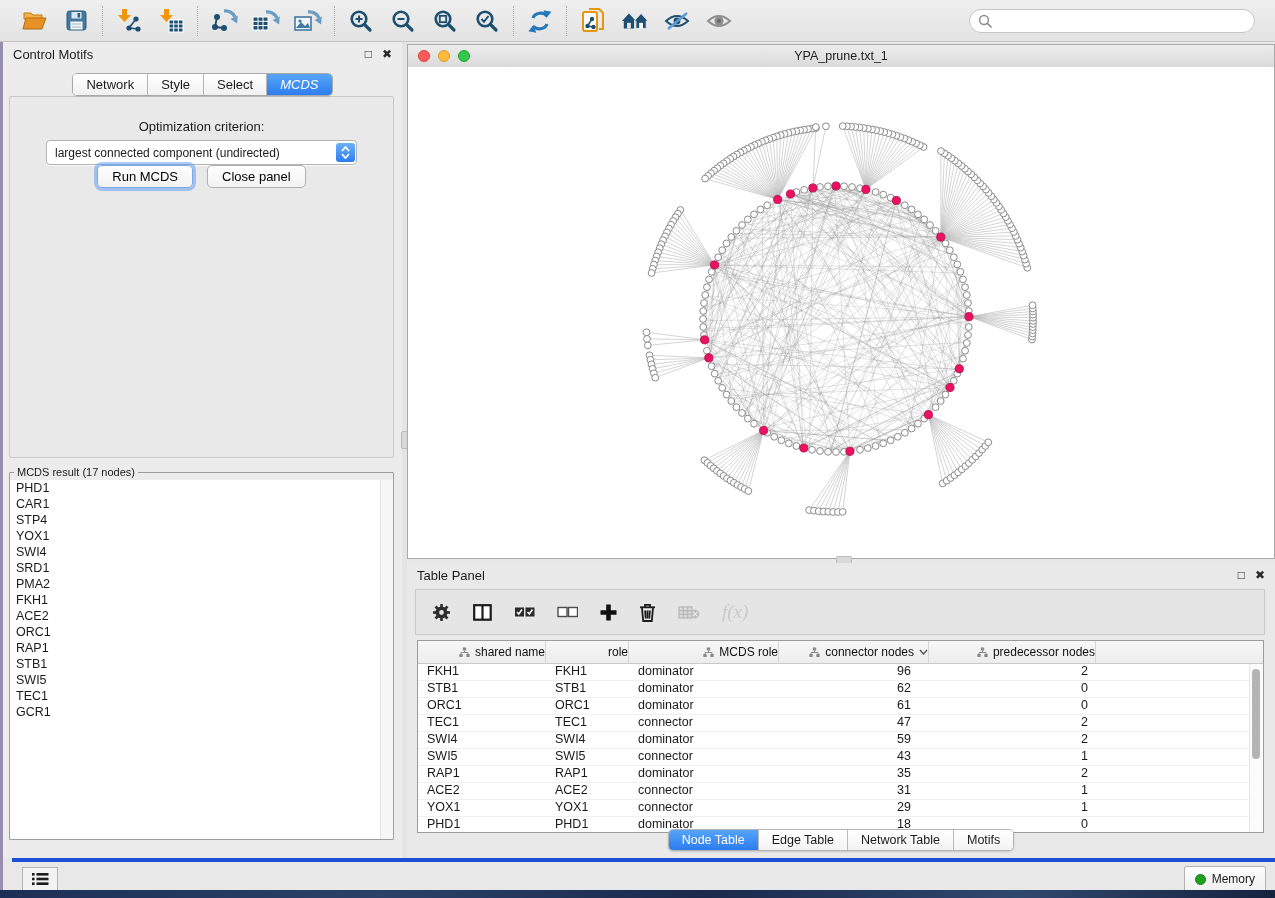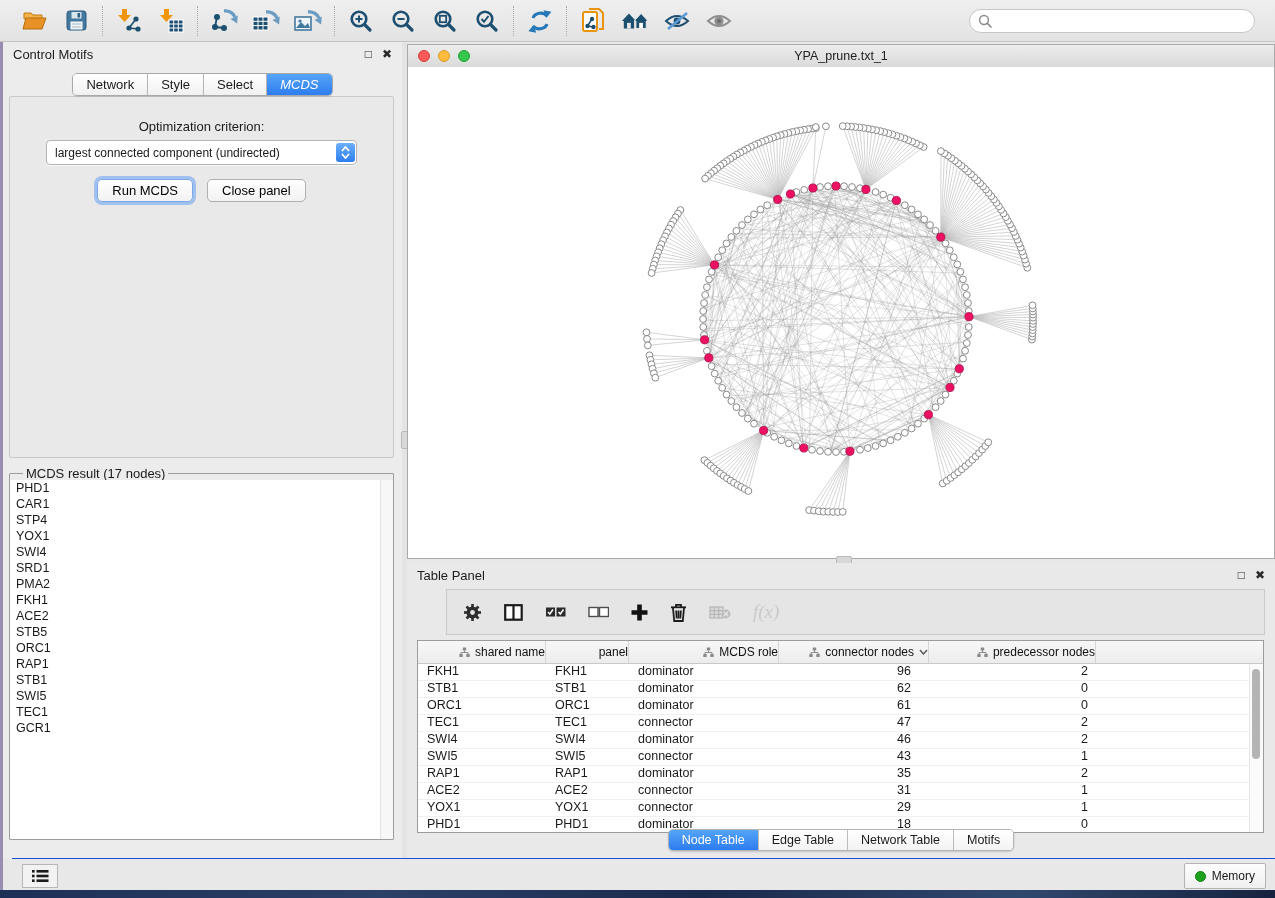--- a/index.html
+++ b/index.html
@@ -36,27 +36,27 @@
   .seg .tab.sel{background:linear-gradient(#57a5f8,#2d7df0);color:#fff;font-style:italic;}
   .tab-content{position:absolute;left:6px;right:8px;top:54px;height:360px;background:#e9e9e9;
     border:1px solid #c9c9c9;border-radius:2px;}
   .opt-label{position:absolute;top:22px;left:0;right:0;text-align:center;font-size:13px;}
   .combo{position:absolute;top:43px;left:36px;right:36px;height:23px;background:#fff;
     border:1px solid #b4b4b4;border-radius:4px;display:flex;align-items:center;box-shadow:0 1px 0 rgba(255,255,255,.7);}
   .combo .val{flex:1;font-size:12px;padding:0 8px;white-space:nowrap;overflow:hidden;}
   .combo .step{width:19px;height:19px;margin-right:1px;border-radius:3px;
     background:linear-gradient(#6cb0f9,#2d7df0);display:flex;flex-direction:column;align-items:center;justify-content:center;gap:1px;}
   .combo .step svg{display:block;}
-  .btn-row{position:absolute;top:82px;left:0;right:0;display:flex;justify-content:center;gap:14px;}
+  .btn-row{position:absolute;top:68px;left:0;right:0;display:flex;justify-content:center;gap:14px;}
   .mac-btn{background:linear-gradient(#ffffff,#f2f2f2);border:1px solid #b0b0b0;border-radius:5px;
     font-size:13px;padding:3px 14px;cursor:default;font-family:"Liberation Sans",sans-serif;}
   .mac-btn.focused{box-shadow:0 0 0 3px rgba(100,160,245,.55);border-color:#7aa8e8;}
   .result-box{position:absolute;left:6px;right:8px;top:424px;height:374px;}
   fieldset.resfs{margin:0;border:1px solid #9d9d9d;border-radius:1px;padding:0;width:100%;height:100%;box-sizing:border-box;background:transparent;}
-  fieldset.resfs legend{font-size:13px;margin-left:13px;padding:0 3px;}
+  fieldset.resfs legend{font-size:11px;margin-left:4px;padding:0 3px;}
   .res-list{position:absolute;left:1px;right:1px;top:14px;bottom:1px;background:#fff;overflow:hidden;}
   .res-scroll{position:absolute;top:0;bottom:0;right:0;width:12px;background:#f7f7f7;border-left:1px solid #e2e2e2;}
   .res-item{font-size:12.5px;line-height:16px;padding-left:6px;}
   
   .vsplit{position:absolute;left:402px;top:42px;width:5px;height:816px;background:#e4e4e4;}
   .vgrip{position:absolute;left:401px;top:431px;width:7px;height:16px;background:#d8d8d8;
     border:1px solid #b9b9b9;border-radius:2px;}
   
   .net-win{position:absolute;left:407px;top:44px;width:868px;height:515px;background:#fff;
     border:1px solid #a9a9a9;box-sizing:border-box;}
@@ -66,21 +66,21 @@
   .light{width:12px;height:12px;border-radius:50%;}
   .light.r{background:#fc5b57;border:1px solid #df3e39;box-sizing:border-box;}
   .light.y{background:#fdbc40;border:1px solid #df9b27;box-sizing:border-box;}
   .light.g{background:#34c749;border:1px solid #1ea630;box-sizing:border-box;}
   .net-canvas{position:absolute;left:0;top:22px;right:0;bottom:0;background:#fff;}
   .hgrip{position:absolute;left:836px;top:556px;width:14px;height:7px;background:#d8d8d8;
     border:1px solid #bcbcbc;border-radius:2px;}
   
   .table-panel{position:absolute;left:407px;top:563px;width:868px;height:295px;background:#e9e9e9;}
   .tp-toolbar{position:absolute;left:8px;right:10px;top:26px;height:46px;background:#e5e5e5;
-    border:1px solid #cacaca;display:flex;align-items:center;gap:22px;padding:0 16px;box-sizing:border-box;margin-left:31px;}
+    border:1px solid #cacaca;display:flex;align-items:center;gap:22px;padding:0 16px;box-sizing:border-box;}
   .tp-ico{display:flex;align-items:center;justify-content:center;cursor:default;}
   .dis{opacity:.45;}
   .fx{font-family:"Liberation Serif",serif;font-style:italic;font-size:19px;color:#a8a8a8;}
   .tbl{position:absolute;left:10px;right:11px;top:77px;height:193px;background:#fff;
     border:1px solid #9c9c9c;overflow:hidden;box-sizing:border-box;}
   .tbl-header{display:flex;height:22px;background:linear-gradient(#f7f7f7,#ececec);
     border-bottom:1px solid #c9c9c9;}
   .th{display:flex;align-items:center;justify-content:flex-end;gap:5px;font-size:12px;color:#111;
     border-right:1px solid #d6d6d6;box-sizing:border-box;height:100%;}
   .tbl-row{display:flex;height:16px;border-bottom:1px solid #f0f0f0;}
@@ -90,21 +90,21 @@
   .tbl-scroll{position:absolute;top:23px;right:0;bottom:0;width:13px;background:#fbfbfb;border-left:1px solid #e6e6e6;}
   .tbl-thumb{position:absolute;top:5px;left:2px;width:8px;height:90px;background:#b4b4b4;border-radius:4px;}
   .bottom-tabs{position:absolute;left:0;right:0;bottom:7px;display:flex;justify-content:center;}
   .bt-seg{display:inline-flex;border:1px solid #b3b3b3;border-radius:5px;overflow:hidden;background:#fff;
     box-shadow:0 1px 2px rgba(0,0,0,.15);}
   .bt-seg .tab{padding:3px 13px;font-size:12.5px;background:linear-gradient(#ffffff,#f3f3f3);
     border-right:1px solid #bcbcbc;cursor:default;}
   .bt-seg .tab:last-child{border-right:none;}
   .bt-seg .tab.sel{background:linear-gradient(#55a4f8,#2c7cf0);color:#fff;}
   
-  .statusbar{position:absolute;left:12px;right:0;top:858px;height:32px;background:#e8e8e8;border-top:1px solid #1d4ed8;}
+  .statusbar{position:absolute;left:12px;right:0;top:858px;height:32px;background:#e8e8e8;border-top:4px solid #1d4ed8;}
   .list-btn{position:absolute;left:10px;top:5px;width:34px;height:22px;background:#f2f2f2;
     border:1px solid #b5b5b5;display:flex;align-items:center;justify-content:center;}
   .mem-btn{position:absolute;right:9px;top:4px;height:24px;background:linear-gradient(#fdfdfd,#f0f0f0);
     border:1px solid #b3b3b3;border-radius:2px;display:flex;align-items:center;gap:6px;
     padding:0 10px;font-size:12px;}
   .mem-dot{width:11px;height:11px;border-radius:50%;background:#1ca21c;border:1px solid #128012;box-sizing:border-box;}
 </style>
 </head>
 <body>
 
@@ -320,21 +320,20 @@
     <div class="res-list" id="res-list">
         <div class="res-item">PHD1</div>
         <div class="res-item">CAR1</div>
         <div class="res-item">STP4</div>
         <div class="res-item">YOX1</div>
         <div class="res-item">SWI4</div>
         <div class="res-item">SRD1</div>
         <div class="res-item">PMA2</div>
         <div class="res-item">FKH1</div>
         <div class="res-item">ACE2</div>
-        <div class="res-item">STB5</div>
         <div class="res-item">ORC1</div>
         <div class="res-item">RAP1</div>
         <div class="res-item">STB1</div>
         <div class="res-item">SWI5</div>
         <div class="res-item">TEC1</div>
         <div class="res-item">GCR1</div>
         <div class="res-scroll"></div>
       </div>
 
   </div>
@@ -1163,21 +1162,21 @@
               <rect x="0.3" y="7" width="3.4" height="3"></rect>
               <rect x="7.3" y="7" width="3.4" height="3"></rect>
             </g>
             <g stroke="#8a8a8a" stroke-width="1" fill="none">
               <path d="M5.5 3.5 v2 M2 7 v-1.5 h7 V7"></path>
             </g>
           </svg>
           <span>shared name</span>
         </div>
         <div class="th" style="width: 83px;">
-          <span>panel</span>
+          <span>role</span>
         </div>
         <div class="th" style="width: 150px;">
           <svg width="11" height="11" viewBox="0 0 11 11">
             <g fill="#8a8a8a">
               <rect x="3.8" y="0.5" width="3.4" height="3"></rect>
               <rect x="0.3" y="7" width="3.4" height="3"></rect>
               <rect x="7.3" y="7" width="3.4" height="3"></rect>
             </g>
             <g stroke="#8a8a8a" stroke-width="1" fill="none">
               <path d="M5.5 3.5 v2 M2 7 v-1.5 h7 V7"></path>
@@ -1241,21 +1240,21 @@
           <div class="td txt" style="width: 128px;">TEC1</div>
           <div class="td txt" style="width: 83px;">TEC1</div>
           <div class="td txt" style="width: 150px;">connector</div>
           <div class="td num" style="width: 150px; padding-right: 18px;">47</div>
           <div class="td num" style="width: 167px; padding-right: 8px;">2</div>
         </div>
         <div class="tbl-row">
           <div class="td txt" style="width: 128px;">SWI4</div>
           <div class="td txt" style="width: 83px;">SWI4</div>
           <div class="td txt" style="width: 150px;">dominator</div>
-          <div class="td num" style="width: 150px; padding-right: 18px;">46</div>
+          <div class="td num" style="width: 150px; padding-right: 18px;">59</div>
           <div class="td num" style="width: 167px; padding-right: 8px;">2</div>
         </div>
         <div class="tbl-row">
           <div class="td txt" style="width: 128px;">SWI5</div>
           <div class="td txt" style="width: 83px;">SWI5</div>
           <div class="td txt" style="width: 150px;">connector</div>
           <div class="td num" style="width: 150px; padding-right: 18px;">43</div>
           <div class="td num" style="width: 167px; padding-right: 8px;">1</div>
         </div>
         <div class="tbl-row">

